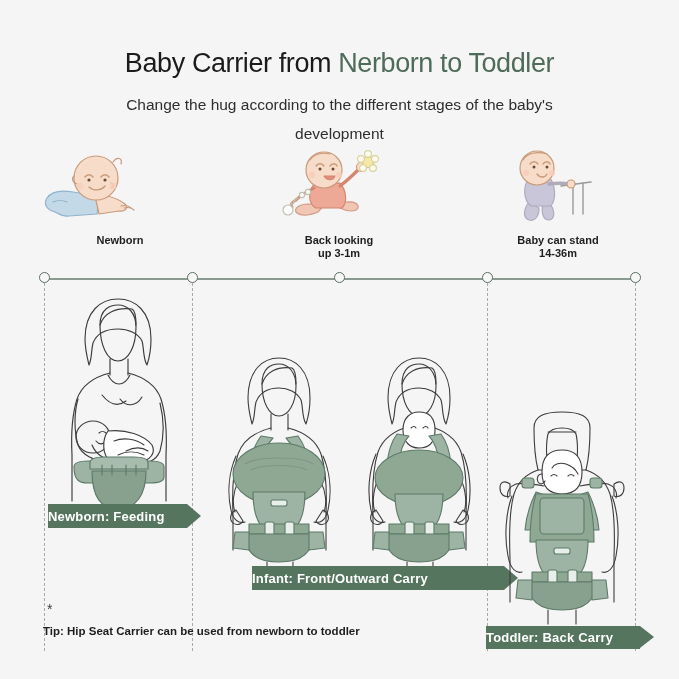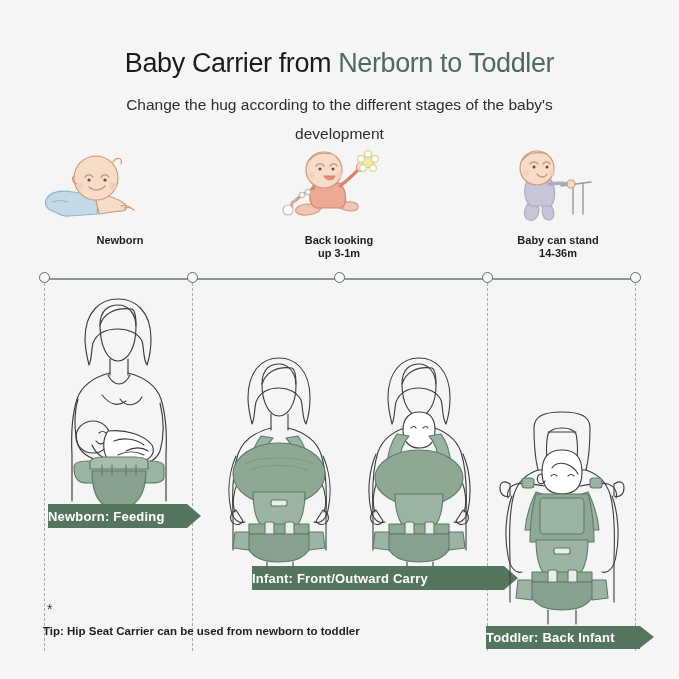--- a/index.html
+++ b/index.html
@@ -395,20 +395,20 @@
         <path d="M114 168 L100 168 L100 188 L116 186 Z" fill="#9db3a3" stroke="#5d7a68"></path>
 
         <path d="M20 84 C14 100 12 124 16 144 C18 156 24 162 30 160"></path>
         <path d="M120 84 C126 100 128 124 124 144 C122 156 116 162 110 160"></path>
 
         <path d="M56 198 L56 212 M84 198 L84 212"></path>
       </g>
     </svg>
   </div>
   <div class="banner" id="banner-2">
-    <span>Toddler: Back Infant</span>
+    <span>Toddler: Back Carry</span>
     <span class="tip"></span>
   </div>
 
   <div class="tip-star">*</div>
   <div class="tip-text">Tip: Hip Seat Carrier can be used from newborn to toddler</div>
 
 </div>
 
 </body></html>

